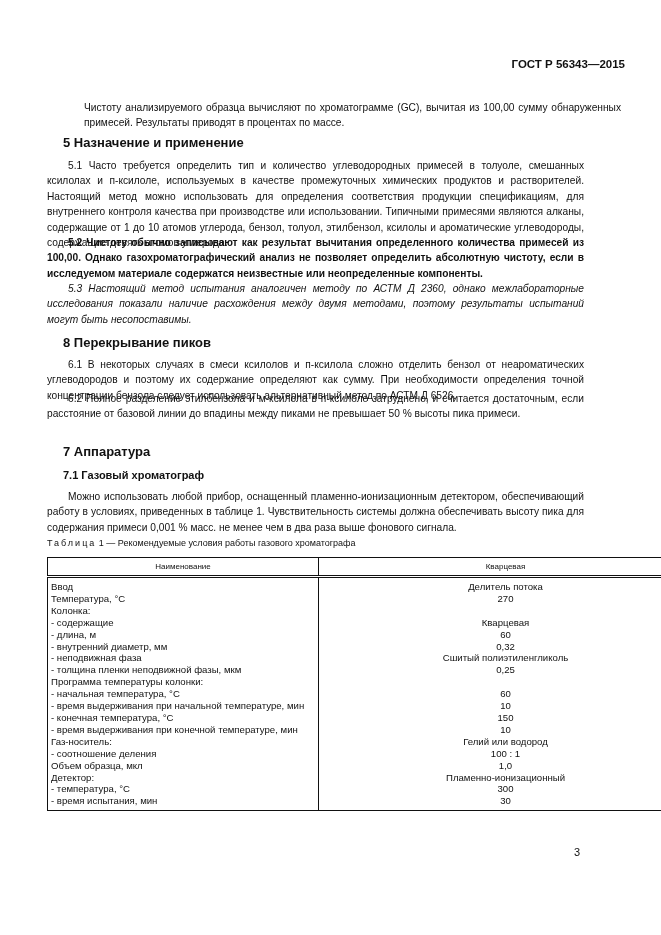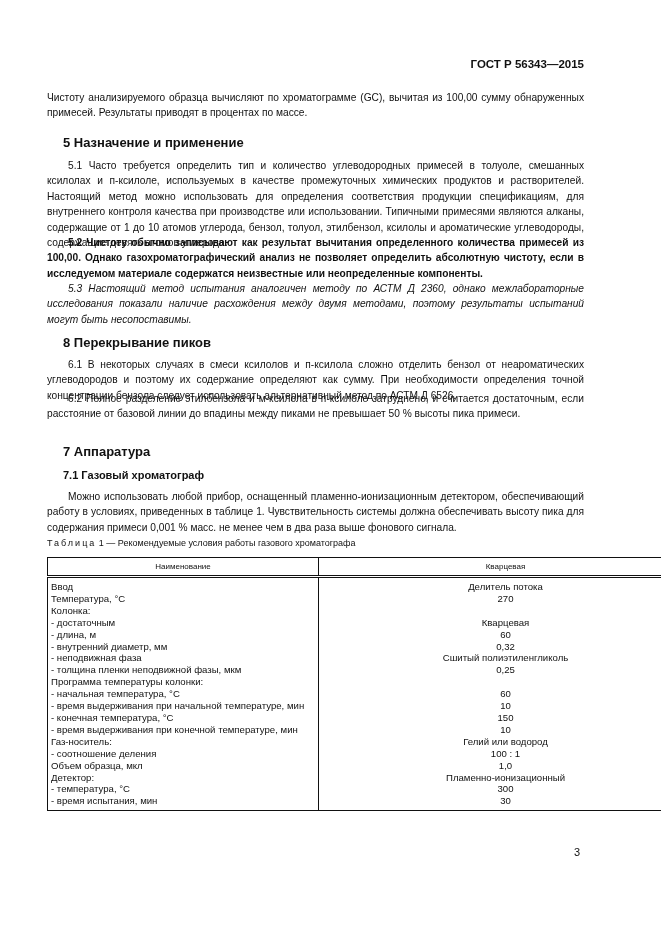--- a/index.html
+++ b/index.html
@@ -1,20 +1,20 @@
 <!DOCTYPE html>
 <html><head>
 <meta charset="utf-8">
 <style>
   html, body { margin:0; padding:0; background:#ffffff; }
   body { width:661px; height:935px; position:relative; overflow:hidden;
          font-family:"Liberation Sans", sans-serif; color:#111; }
   .abs { position:absolute; }
   .header-code { left:0; width:584px; top:58px; text-align:right;
-                 font-size:11.5px; font-weight:bold; }
+                 font-size:11.5px; font-weight:bold;padding-left:41px; }
   .para { position:absolute; left:47px; width:537px; font-size:10.2px;
           line-height:15.4px; text-align:justify; }
   .para .ind { display:inline-block; width:21px; }
   .h1 { position:absolute; left:63px; font-size:13px; font-weight:bold; }
   .h2 { position:absolute; left:63px; font-size:11px; font-weight:bold; }
   .caption { position:absolute; left:47px; top:538px; font-size:9px; }
   .caption .sp { letter-spacing:2px; }
   table.t { position:absolute; left:47px; top:557px; width:646px;
             border-collapse:collapse; font-size:9.6px; }
   table.t th { font-weight:normal; font-size:8px; height:17px;
@@ -25,21 +25,21 @@
   table.t tr:last-child td { border-bottom:1.5px solid #111; }
   table.t td.c1 { width:264px; }
   table.t td.c2 { text-align:center; }
   .pagenum { left:574px; top:846px; font-size:11px; }
 </style>
 </head>
 <body>
 
 <div class="abs header-code">ГОСТ Р 56343—2015</div>
 
-<div class="para" style="top:90px;">Чистоту анализируемого образца вычисляют по хроматограмме (GC), вычитая из 100,00 сумму обнаруженных примесей. Результаты приводят в процентах по массе.</div>
+<div class="para" style="top:100px;margin-left:37px;">Чистоту анализируемого образца вычисляют по хроматограмме (GC), вычитая из 100,00 сумму обнаруженных примесей. Результаты приводят в процентах по массе.</div>
 
 <div class="h1" style="top:135px;">5 Назначение и применение</div>
 <div class="para" style="top:158px;"><span class="ind"></span><span>5.1 Часто требуется определить тип и количество углеводородных примесей в толуоле, смешанных ксилолах и п-ксилоле, используемых в качестве промежуточных химических продуктов и растворителей. Настоящий метод можно использовать для определения соответствия продукции спецификациям, для внутреннего контроля качества при производстве или использовании. Типичными примесями являются алканы, содержащие от 1 до 10 атомов углерода, бензол, толуол, этилбензол, ксилолы и ароматические углеводороды, содержащие девять атомов углерода.</span></div>
 <div class="para" style="top:235px;font-weight:bold;"><span class="ind"></span><span>5.2 Чистоту обычно записывают как результат вычитания определенного количества примесей из 100,00. Однако газохроматографический анализ не позволяет определить абсолютную чистоту, если в исследуемом материале содержатся неизвестные или неопределенные компоненты.</span></div>
 <div class="para" style="top:281px;font-style:italic;"><span class="ind"></span><span>5.3 Настоящий метод испытания аналогичен методу по АСТМ Д 2360, однако межлабораторные исследования показали наличие расхождения между двумя методами, поэтому результаты испытаний могут быть несопоставимы.</span></div>
 
 <div class="h1" style="top:335px;">8 Перекрывание пиков</div>
 <div class="para" style="top:357px;"><span class="ind"></span><span>6.1 В некоторых случаях в смеси ксилолов и п-ксилола сложно отделить бензол от неароматических углеводородов и поэтому их содержание определяют как сумму. При необходимости определения точной концентрации бензола следует использовать альтернативный метод по АСТМ Д 6526.</span></div>
 <div class="para" style="top:391px;"><span class="ind"></span><span>6.2 Полное разделение этилбензола и м-ксилола в п-ксилоле затруднено, и считается достаточным, если расстояние от базовой линии до впадины между пиками не превышает 50 % высоты пика примеси.</span></div>
 
@@ -63,21 +63,21 @@
       </tr>
     <tr>
         <td class="c1">Температура, °С</td>
         <td class="c2">270</td>
       </tr>
     <tr>
         <td class="c1">Колонка:</td>
         <td class="c2"></td>
       </tr>
     <tr>
-        <td class="c1">- достаточным</td>
+        <td class="c1">- содержащие</td>
         <td class="c2">Кварцевая</td>
       </tr>
     <tr>
         <td class="c1">- длина, м</td>
         <td class="c2">60</td>
       </tr>
     <tr>
         <td class="c1">- внутренний диаметр, мм</td>
         <td class="c2">0,32</td>
       </tr>

